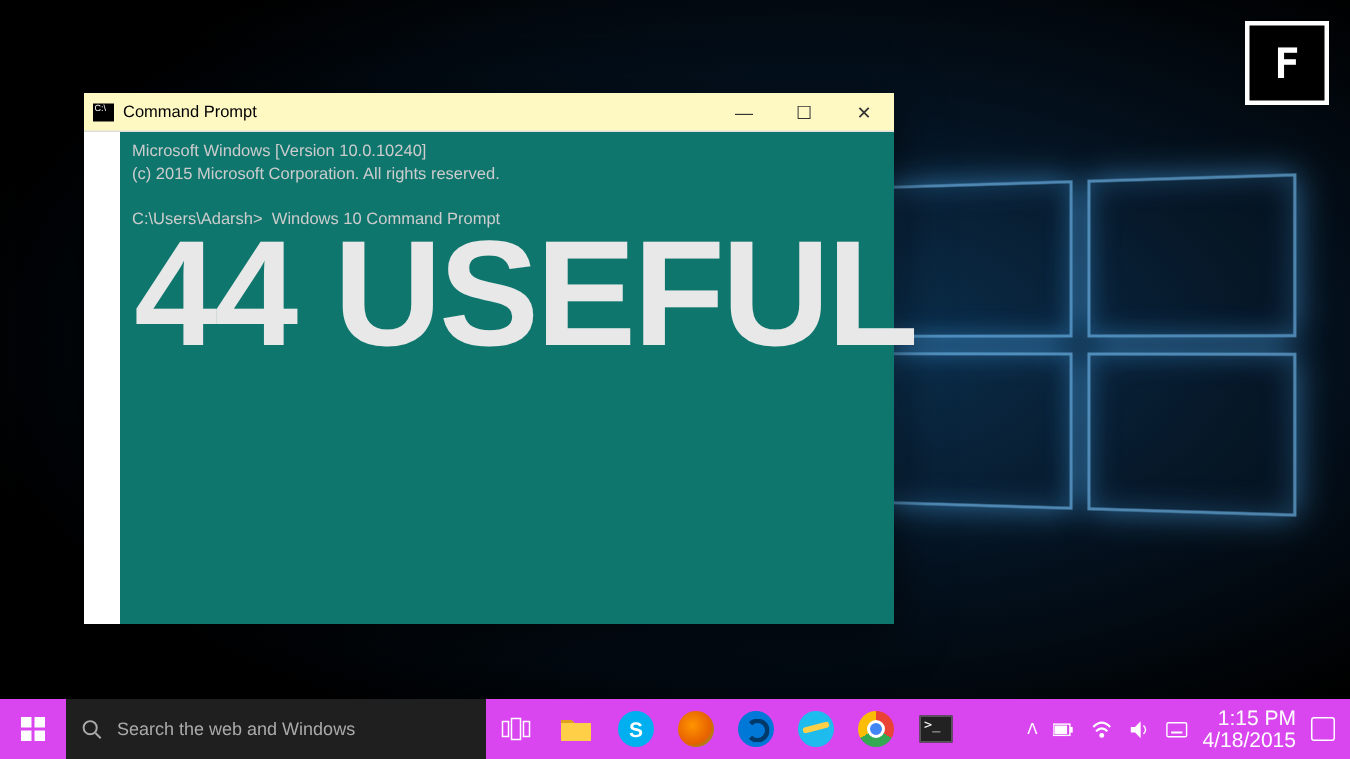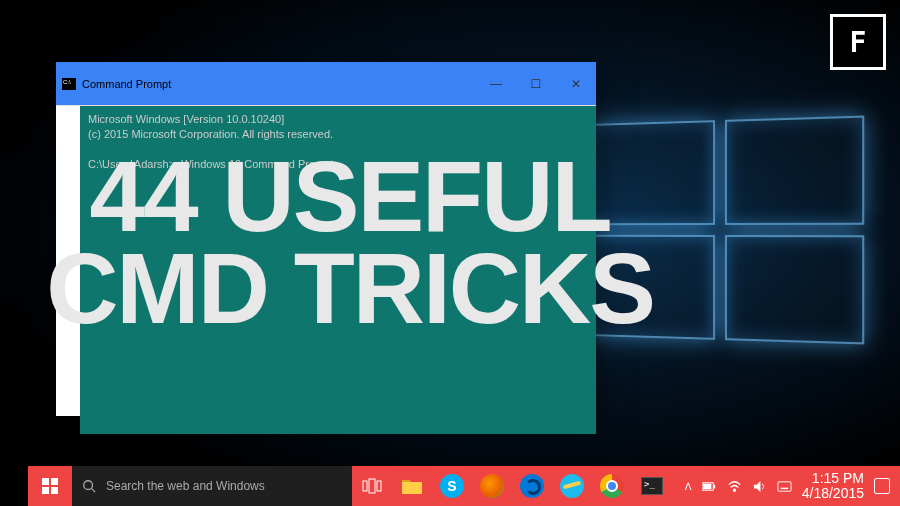--- a/index.html
+++ b/index.html
@@ -44,22 +44,22 @@
     .cmd-window {
       position: absolute;
       top: 62px;
       left: 56px;
       width: 540px;
       height: 354px;
       background: #fff;
       box-shadow: 0 8px 30px rgba(0,0,0,0.6);
     }
     .cmd-titlebar {
-      height: 44px;
-      background: #3b82f6;
+      height: 26px;
+      background: #fef9c3;
       display: flex;
       align-items: center;
       border-bottom: 1px solid #ddd;
       font-size: 11px;
       color: #000;
     }
     .cmd-titlebar .cmd-icon {
       width: 14px; height: 12px;
       background: #000;
       margin: 0 6px;
@@ -98,26 +98,25 @@
       line-height: 0.92;
       letter-spacing: -2px;
       text-align: center;
       pointer-events: none;
     }
     
     .taskbar {
       position: absolute;
       bottom: 0; left: 0; right: 0;
       height: 40px;
-      background: #ef4444;
+      background: #d946ef;
       display: flex;
       align-items: center;
       color: #fff;
       font-size: 12px;
-      margin-left: 28px;
     }
     .start {
       width: 44px; height: 40px;
       display: flex; align-items: center; justify-content: center;
     }
     .start svg { width: 16px; height: 16px; }
     .search {
       display: flex; align-items: center;
       background: #1f1f1f;
       height: 40px; width: 280px;
@@ -165,21 +164,20 @@
     </div>
   </div>
   <div class="cmd-body"><span>Microsoft Windows [Version 10.0.10240]</span>
 <span>(c) 2015 Microsoft Corporation. All rights reserved.</span>
 
 <span>C:\Users\Adarsh&gt;  Windows 10 Command Prompt</span></div>
 </div>
 
 <div class="headline">
   <div>44 USEFUL</div>
-  <div>CMD TRICKS</div>
 </div>
 
 <div class="taskbar">
   <div class="start">
     <svg viewBox="0 0 16 16">
       <rect x="0" y="0" width="7" height="7" fill="#fff"></rect>
       <rect x="9" y="0" width="7" height="7" fill="#fff"></rect>
       <rect x="0" y="9" width="7" height="7" fill="#fff"></rect>
       <rect x="9" y="9" width="7" height="7" fill="#fff"></rect>
     </svg>

